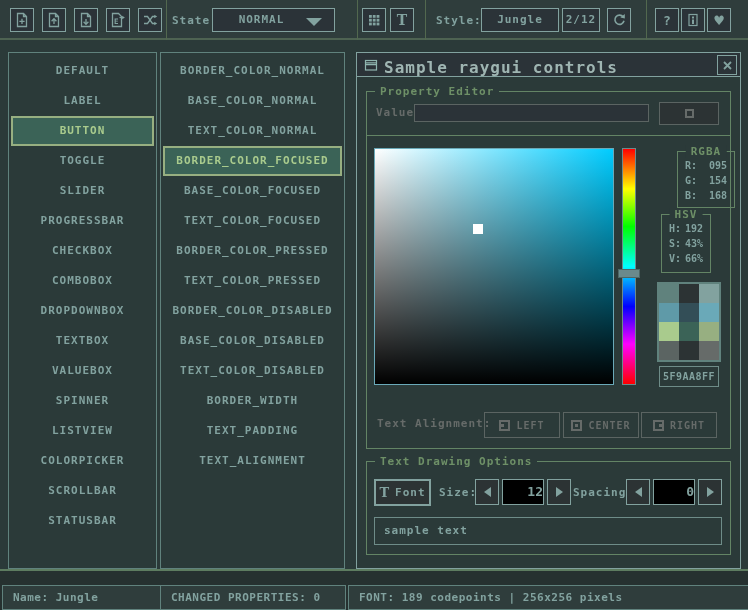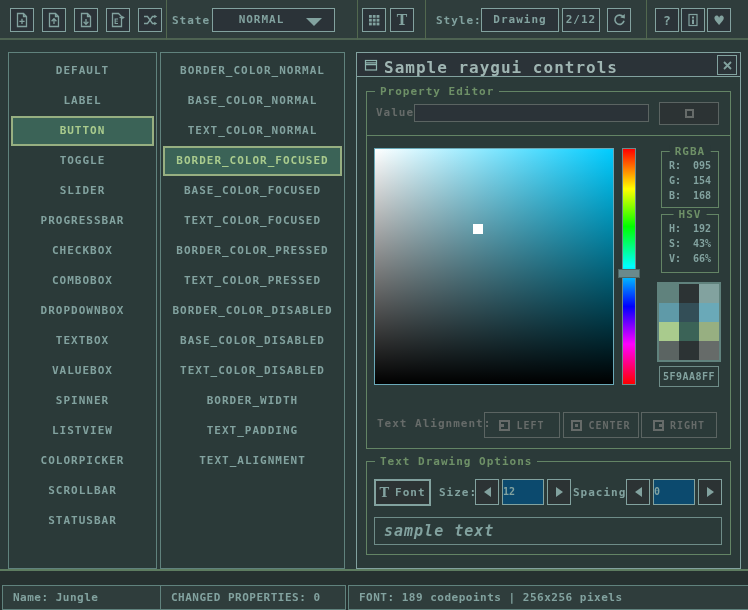--- a/index.html
+++ b/index.html
@@ -69,28 +69,28 @@
   .align-icon { position:relative; width:11px; height:11px; border:2px solid #666b69; flex:0 0 auto; }
   .align-icon::after { content:""; position:absolute; width:3px; height:3px; background:#666b69; top:2px; }
   .align-icon.a-left::after { left:0; }
   .align-icon.a-center::after { left:2px; }
   .align-icon.a-right::after { right:0; }
   
   .ctrl-btn { position:absolute; border:1px solid #82a29f; background:#2c3334;
     display:flex; align-items:center; justify-content:center; gap:5px; font-size:11px; letter-spacing:1px; }
   .font-btn { border-width:2px; }
   .serif-T { font-family:"DejaVu Serif", serif; font-size:13px; line-height:13px; }
-  .val-box { position:absolute; border:1px solid #82a29f; background:#0c4a6e;
-    font-size:10px; text-align:left; }
+  .val-box { position:absolute; border:1px solid #82a29f; background:#000000;
+    font-size:13px; text-align:right; }
   .tri-l { width:0; height:0; border-top:5px solid transparent; border-bottom:5px solid transparent;
     border-right:7px solid #82a29f; }
   .tri-r { width:0; height:0; border-top:5px solid transparent; border-bottom:5px solid transparent;
     border-left:7px solid #82a29f; }
-  .sample-box { position:absolute; border:1px solid #6e8c88; font-size:15px; letter-spacing:1px;
-    padding-left:9px;font-style:italic; }
+  .sample-box { position:absolute; border:1px solid #6e8c88; font-size:11px; letter-spacing:1px;
+    padding-left:9px; }
   
   .bottom-strip { position:absolute; left:0; top:571px; width:748px; height:39px; background:#263130; }
   .full-line { position:absolute; left:0; top:569px; width:748px; height:2px; background:#5d7c60; }
   .status-box { position:absolute; top:585px; height:25px; background:#2f3d3c; border:1px solid #60827d;
     font-size:11px; line-height:23px; padding-left:10px; letter-spacing:0.5px; color:#82a29f;
     white-space:nowrap; overflow:hidden; }
   svg { display:block; }
 </style>
 </head>
 <body>
@@ -169,21 +169,21 @@
         </svg>
       </span>
     </div>
     <div class="tool-btn" style="left:390px">
       <span class="serif-T" style="font-size:14px">T</span>
     </div>
 
     <div class="tsep" style="left:425px"></div>
 
     <div class="tlabel" style="left:436px">Style:</div>
-    <div class="tbox" style="left:481px; width:78px">Drawing</div>
+    <div class="tbox" style="left:481px; width:78px">Jungle</div>
     <div class="tbox" style="left:562px; width:38px">2/12</div>
     <div class="tool-btn" style="left:607px">
       <span>
         <svg width="16" height="16">
             <path d="M12.2 5 A4.6 4.6 0 1 0 13 8.8" fill="none" stroke="#82a29f" stroke-width="1.6"></path>
             <path d="M13.8 2 L13.8 6.6 L9.4 5.6 Z" fill="#82a29f"></path>
           </svg>
       </span>
     </div>
 
@@ -274,38 +274,38 @@
     </div>
 
     <div class="hline" style="left:10px; top:82px; width:363px"></div>
 
     <div class="picker" style="left:17px; top:95px; width:240px; height:237px">
       <div class="picker-cursor" style="left:98px; top:75px"></div>
     </div>
     <div class="huebar" style="left:265px; top:95px; width:14px; height:237px"></div>
     <div class="hue-handle" style="left:261px; top:216px; width:22px; height:9px"></div>
 
-    <div class="group" style="left:304px; top:98px; width:58px; height:57px; padding-top:6px">
+    <div class="group" style="left:320px; top:98px; width:58px; height:57px; padding-top:6px">
       <span class="group-label centered">RGBA</span>
 
     <div class="kv">
           <span>R:</span>
           <span>095</span>
         </div>
         <div class="kv">
           <span>G:</span>
           <span>154</span>
         </div>
         <div class="kv">
           <span>B:</span>
           <span>168</span>
         </div>
       </div>
 
-    <div class="group" style="left:304px; top:161px; width:58px; height:59px; padding-top:6px">
+    <div class="group" style="left:304px; top:161px; width:50px; height:59px; padding-top:6px">
       <span class="group-label centered">HSV</span>
 
     <div class="kv">
           <span>H:</span>
           <span>192</span>
         </div>
         <div class="kv">
           <span>S:</span>
           <span>43%</span>
         </div>

